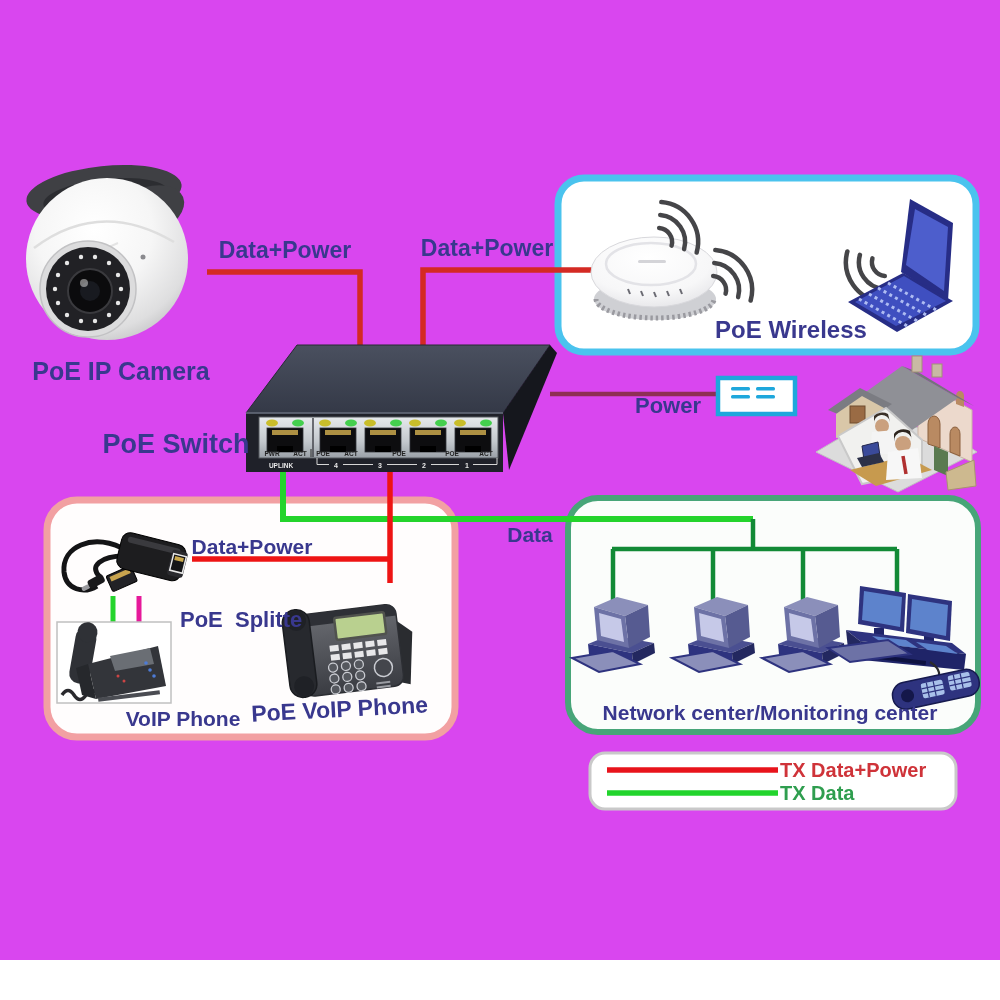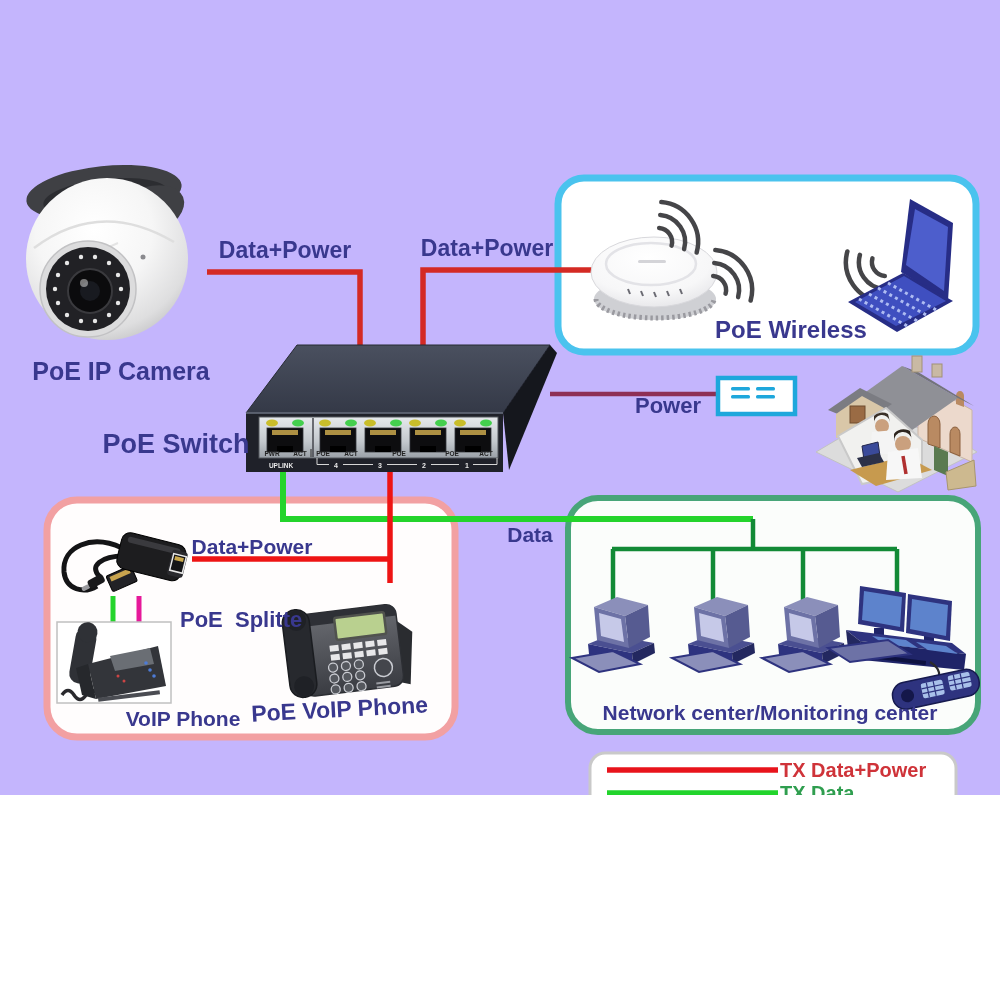--- a/index.html
+++ b/index.html
@@ -1,16 +1,16 @@
 <!DOCTYPE html>
 <html><head>
 <meta charset="utf-8">
 <style>
   html,body{margin:0;padding:0;background:#ffffff;}
-  .canvas{position:relative;width:1000px;height:795px;background:#c4b5fd;overflow:hidden;
+  .canvas{position:relative;width:1000px;height:960px;background:#d946ef;overflow:hidden;
           font-family:"Liberation Sans",sans-serif;}
   svg text{white-space:pre;font-family:"Liberation Sans",sans-serif;}
   .lbl{font-weight:bold;fill:#39388e;}
 </style>
 </head>
 <body>
 
 <div class="canvas">
 <svg width="1000" height="1000" viewBox="0 0 1000 1000">
   <defs>

